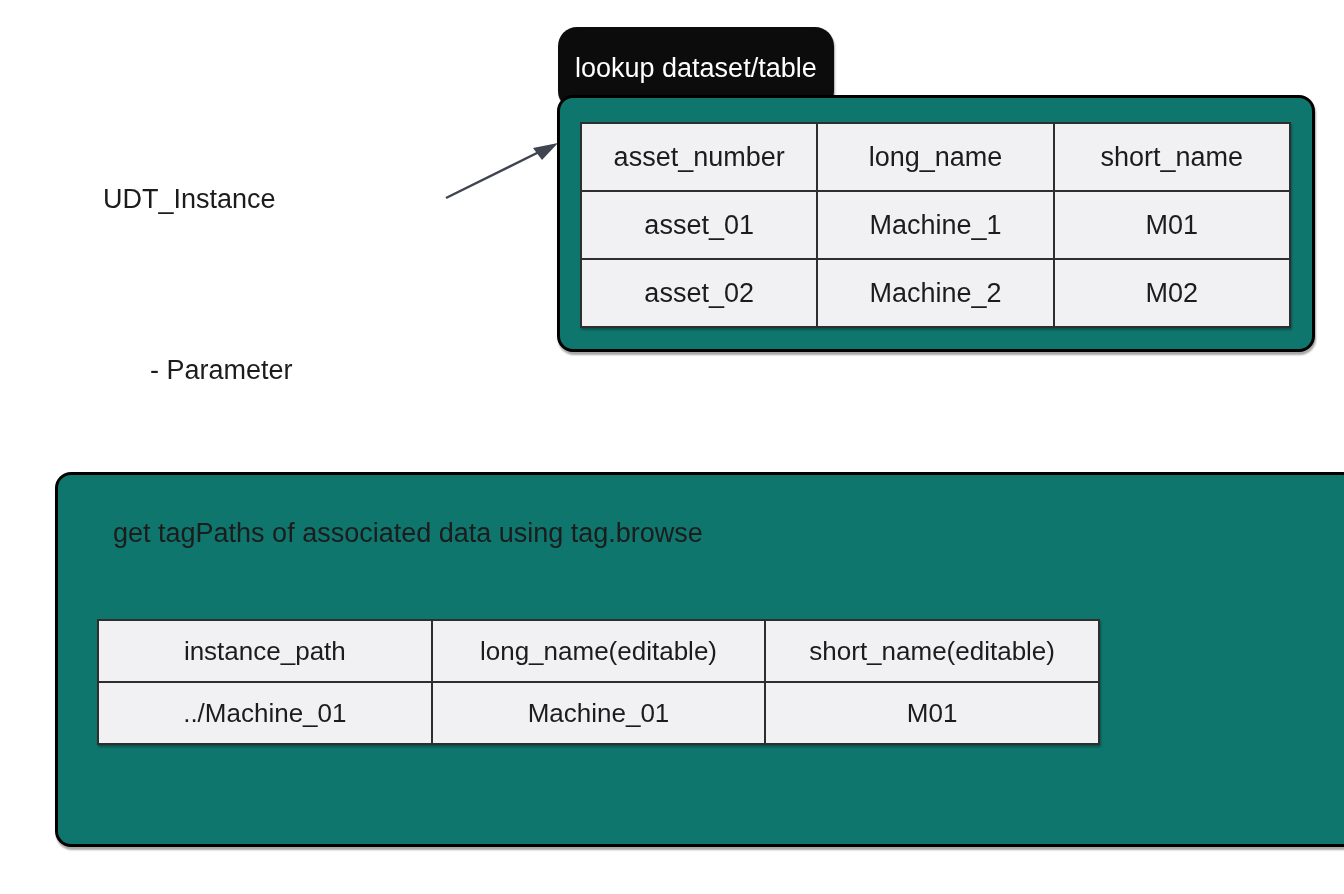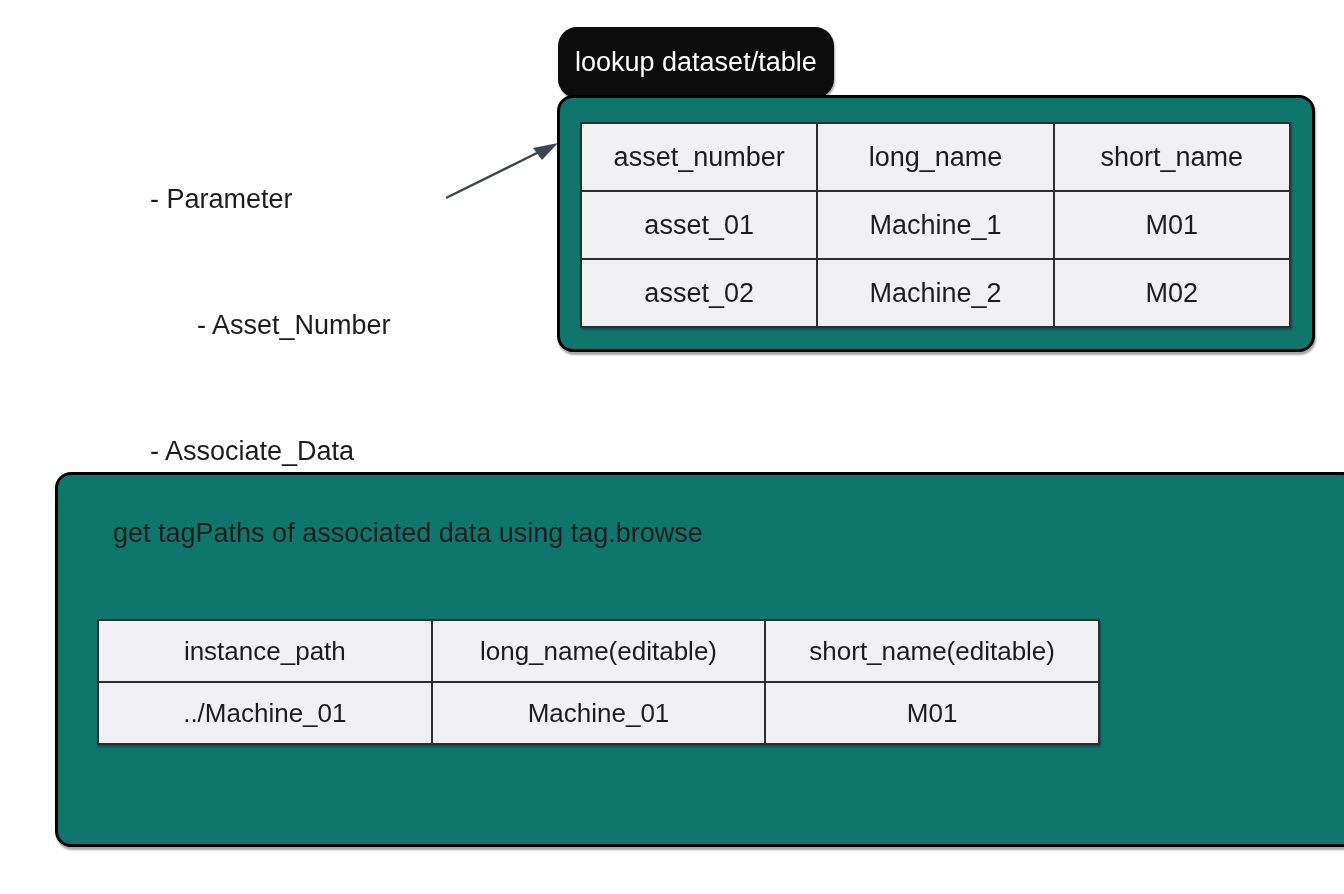--- a/index.html
+++ b/index.html
@@ -23,30 +23,30 @@
   .tree {
     position: absolute;
     left: 103px;
     top: 94px;
     font-size: 27px;
     line-height: 42px;
     white-space: pre;
     color: #1c1c1c;
   }
   .tree .indent-0 { padding-left: 0; }
-  .tree .indent-1 { padding-left: 47px; }
+  .tree .indent-1 { padding-left: 47px; margin-top: 45px; }
   .tree .indent-2 { padding-left: 94px; }
 
   
   .pill {
     position: absolute;
     display: inline-flex;
     align-items: center;
     height: 47px;
-    padding: 12px 17px;
+    padding: 18px 17px;
     background: #0c0c0c;
     color: #ffffff;
     font-size: 27px;
     border-radius: 19px;
     box-shadow: 1px 2px 2px rgba(0,0,0,0.35);
     white-space: nowrap;
   }
   .pill-lookup { left: 558px; top: 27px; }
   .pill-perspective { left: 55px; top: 404px; }
 
@@ -110,20 +110,21 @@
     width: 126px;
     height: 70px;
   }
 </style>
 </head>
 <body>
 
 <div class="canvas">
 
   <div class="tree">
+    <div class="indent-0">UDT_Instance</div>
     <div class="indent-1">- Parameter</div>
     <div class="indent-2">- Asset_Number</div>
     <div class="indent-1">- Associate_Data</div>
     <div class="indent-2">- Long Name</div>
     <div class="indent-2">- Short Name</div>
   </div>
 
   <svg class="arrow-svg" viewBox="0 0 126 70">
     <line x1="6" y1="62" x2="103" y2="14" stroke="#3e4551" stroke-width="2.4"></line>
     <polygon points="118,7 93,12 102,24" fill="#3e4551"></polygon>

